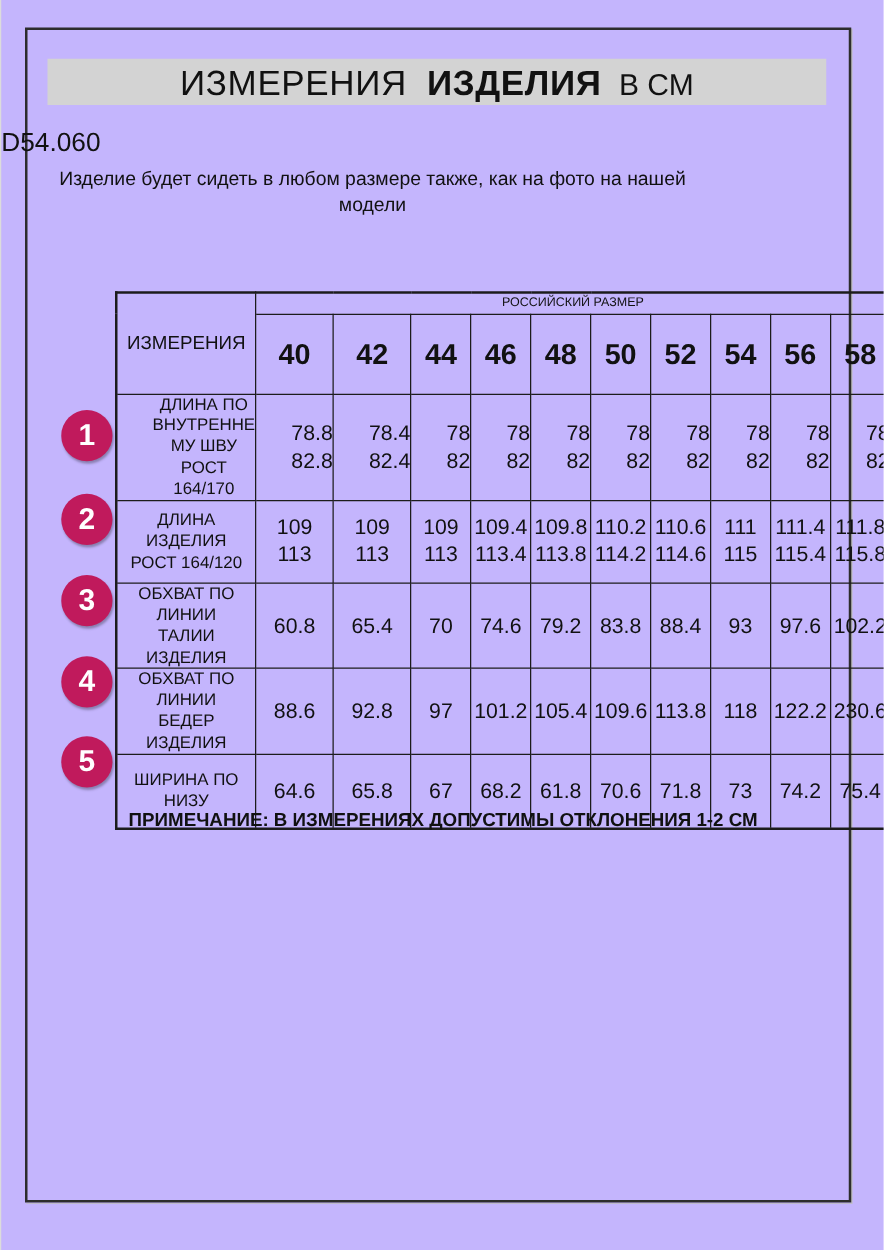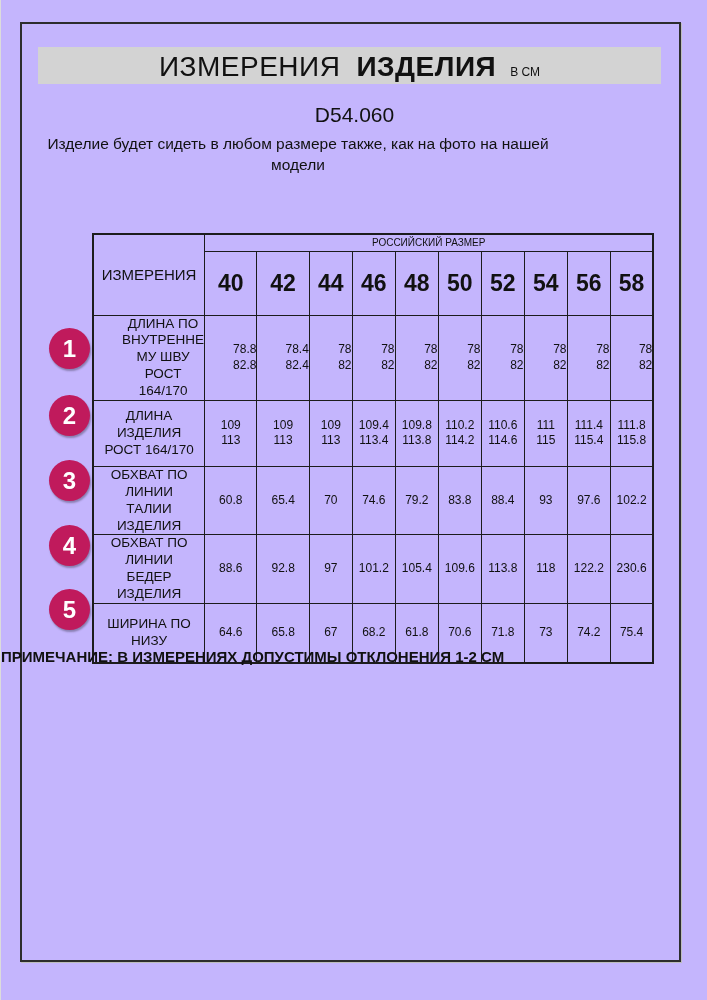--- a/index.html
+++ b/index.html
@@ -27,26 +27,26 @@
     left: 37px; top: 47px;
     width: 623px; height: 37px;
     background: #d3d3d3;
     display: flex;
     align-items: baseline;
     justify-content: center;
     white-space: nowrap;
   }
   .title-main { font-size: 28px; font-weight: 400; letter-spacing: 0.5px; padding-top: 4px; }
   .title-bold { font-size: 28px; font-weight: 700; margin-left: 16px; letter-spacing: 0.5px; }
-  .title-unit { font-size: 12px; font-weight: 400; margin-left: 14px; }
+  .title-unit { font-size: 24px; font-weight: 400; margin-left: 14px; }
   .product-code {
     position: absolute;
     left: 0; top: 103px;
     width: 707px;
-    text-align: center;
+    text-align: left;
     font-size: 21px;
     font-weight: 400;
   }
   .subtitle {
     position: absolute;
     left: 0; top: 134px;
     width: 594px;
     text-align: center;
     font-size: 15.5px;
     line-height: 1.35;
@@ -63,21 +63,21 @@
     text-align: center;
     vertical-align: middle;
     padding: 0;
     box-sizing: border-box;
   }
   table.meas { border: 2px solid #1c1c1c; }
   td.grp  { font-size: 10px; height: 17px; }
   td.size { font-size: 23px; font-weight: 900; height: 64px; }
   td.mhdr { font-size: 15px; }
   td.lbl  { font-size: 13.5px; white-space: pre-line; line-height: 1.25; }
-  td.val  { font-size: 12px; white-space: pre-line; line-height: 1.3; }
+  td.val  { font-size: 17px; white-space: pre-line; line-height: 1.3; }
   tr.r1 td { height: 67px; padding-left: 28px; }
   tr.r2 td { height: 66px; }
   tr.r3 td { height: 64px; }
   tr.r4 td { height: 67px; }
   tr.r5 td { height: 60px; }
   .num-circle {
     position: absolute;
     left: 48px;
     width: 41px; height: 41px;
     border-radius: 50%;
@@ -92,20 +92,21 @@
   }
   .c1 { top: 328px; }
   .c2 { top: 395px; }
   .c3 { top: 460px; }
   .c4 { top: 525px; }
   .c5 { top: 589px; }
   .note {
     position: absolute;
     left: 0; top: 648px;
     width: 707px;
+    text-align: center;
     font-size: 15px;
     font-weight: 700;
   }
 </style>
 </head>
 <body>
 
 <div class="canvas">
   <div class="page-border"></div>
 
@@ -173,21 +174,21 @@
         <td class="val">78
 82</td>
         <td class="val">78
 82</td>
         <td class="val">78
 82</td>
       </tr>
       <tr class="r2">
         <td class="lbl">ДЛИНА
 ИЗДЕЛИЯ
-РОСТ 164/170</td>
+РОСТ 164/120</td>
         <td class="val">109
 113</td>
         <td class="val">109
 113</td>
         <td class="val">109
 113</td>
         <td class="val">109.4
 113.4</td>
         <td class="val">109.8
 113.8</td>

